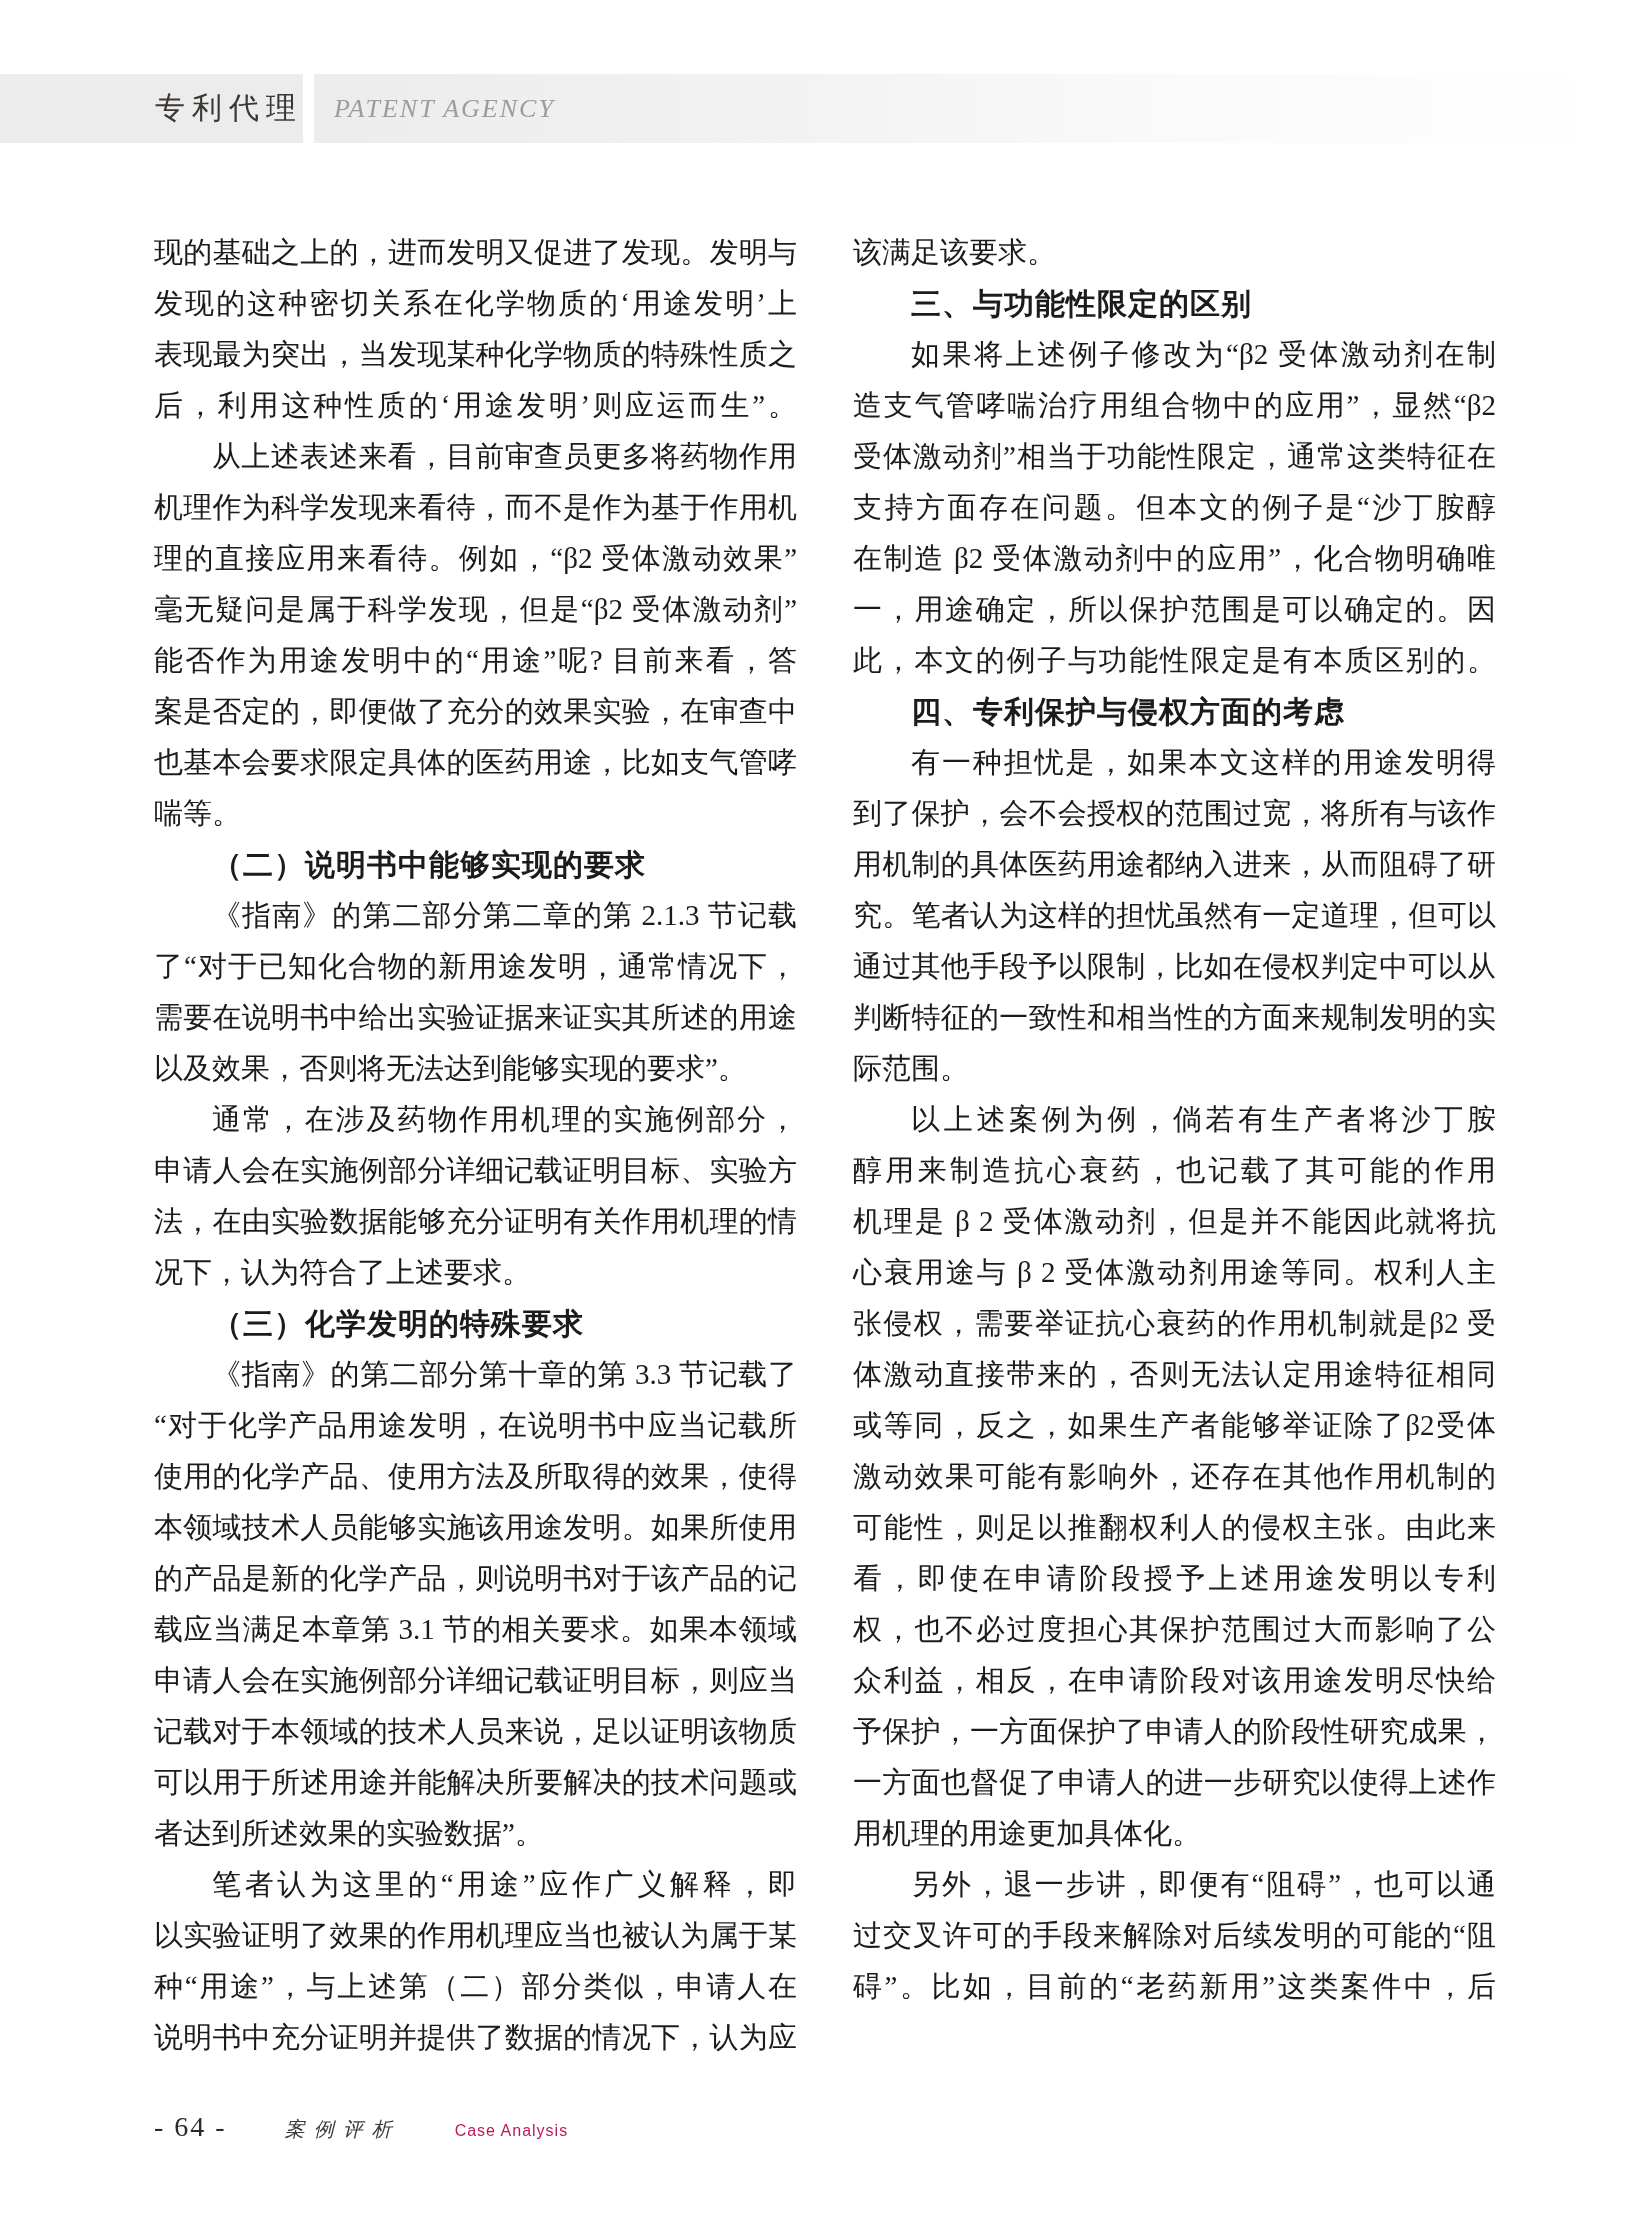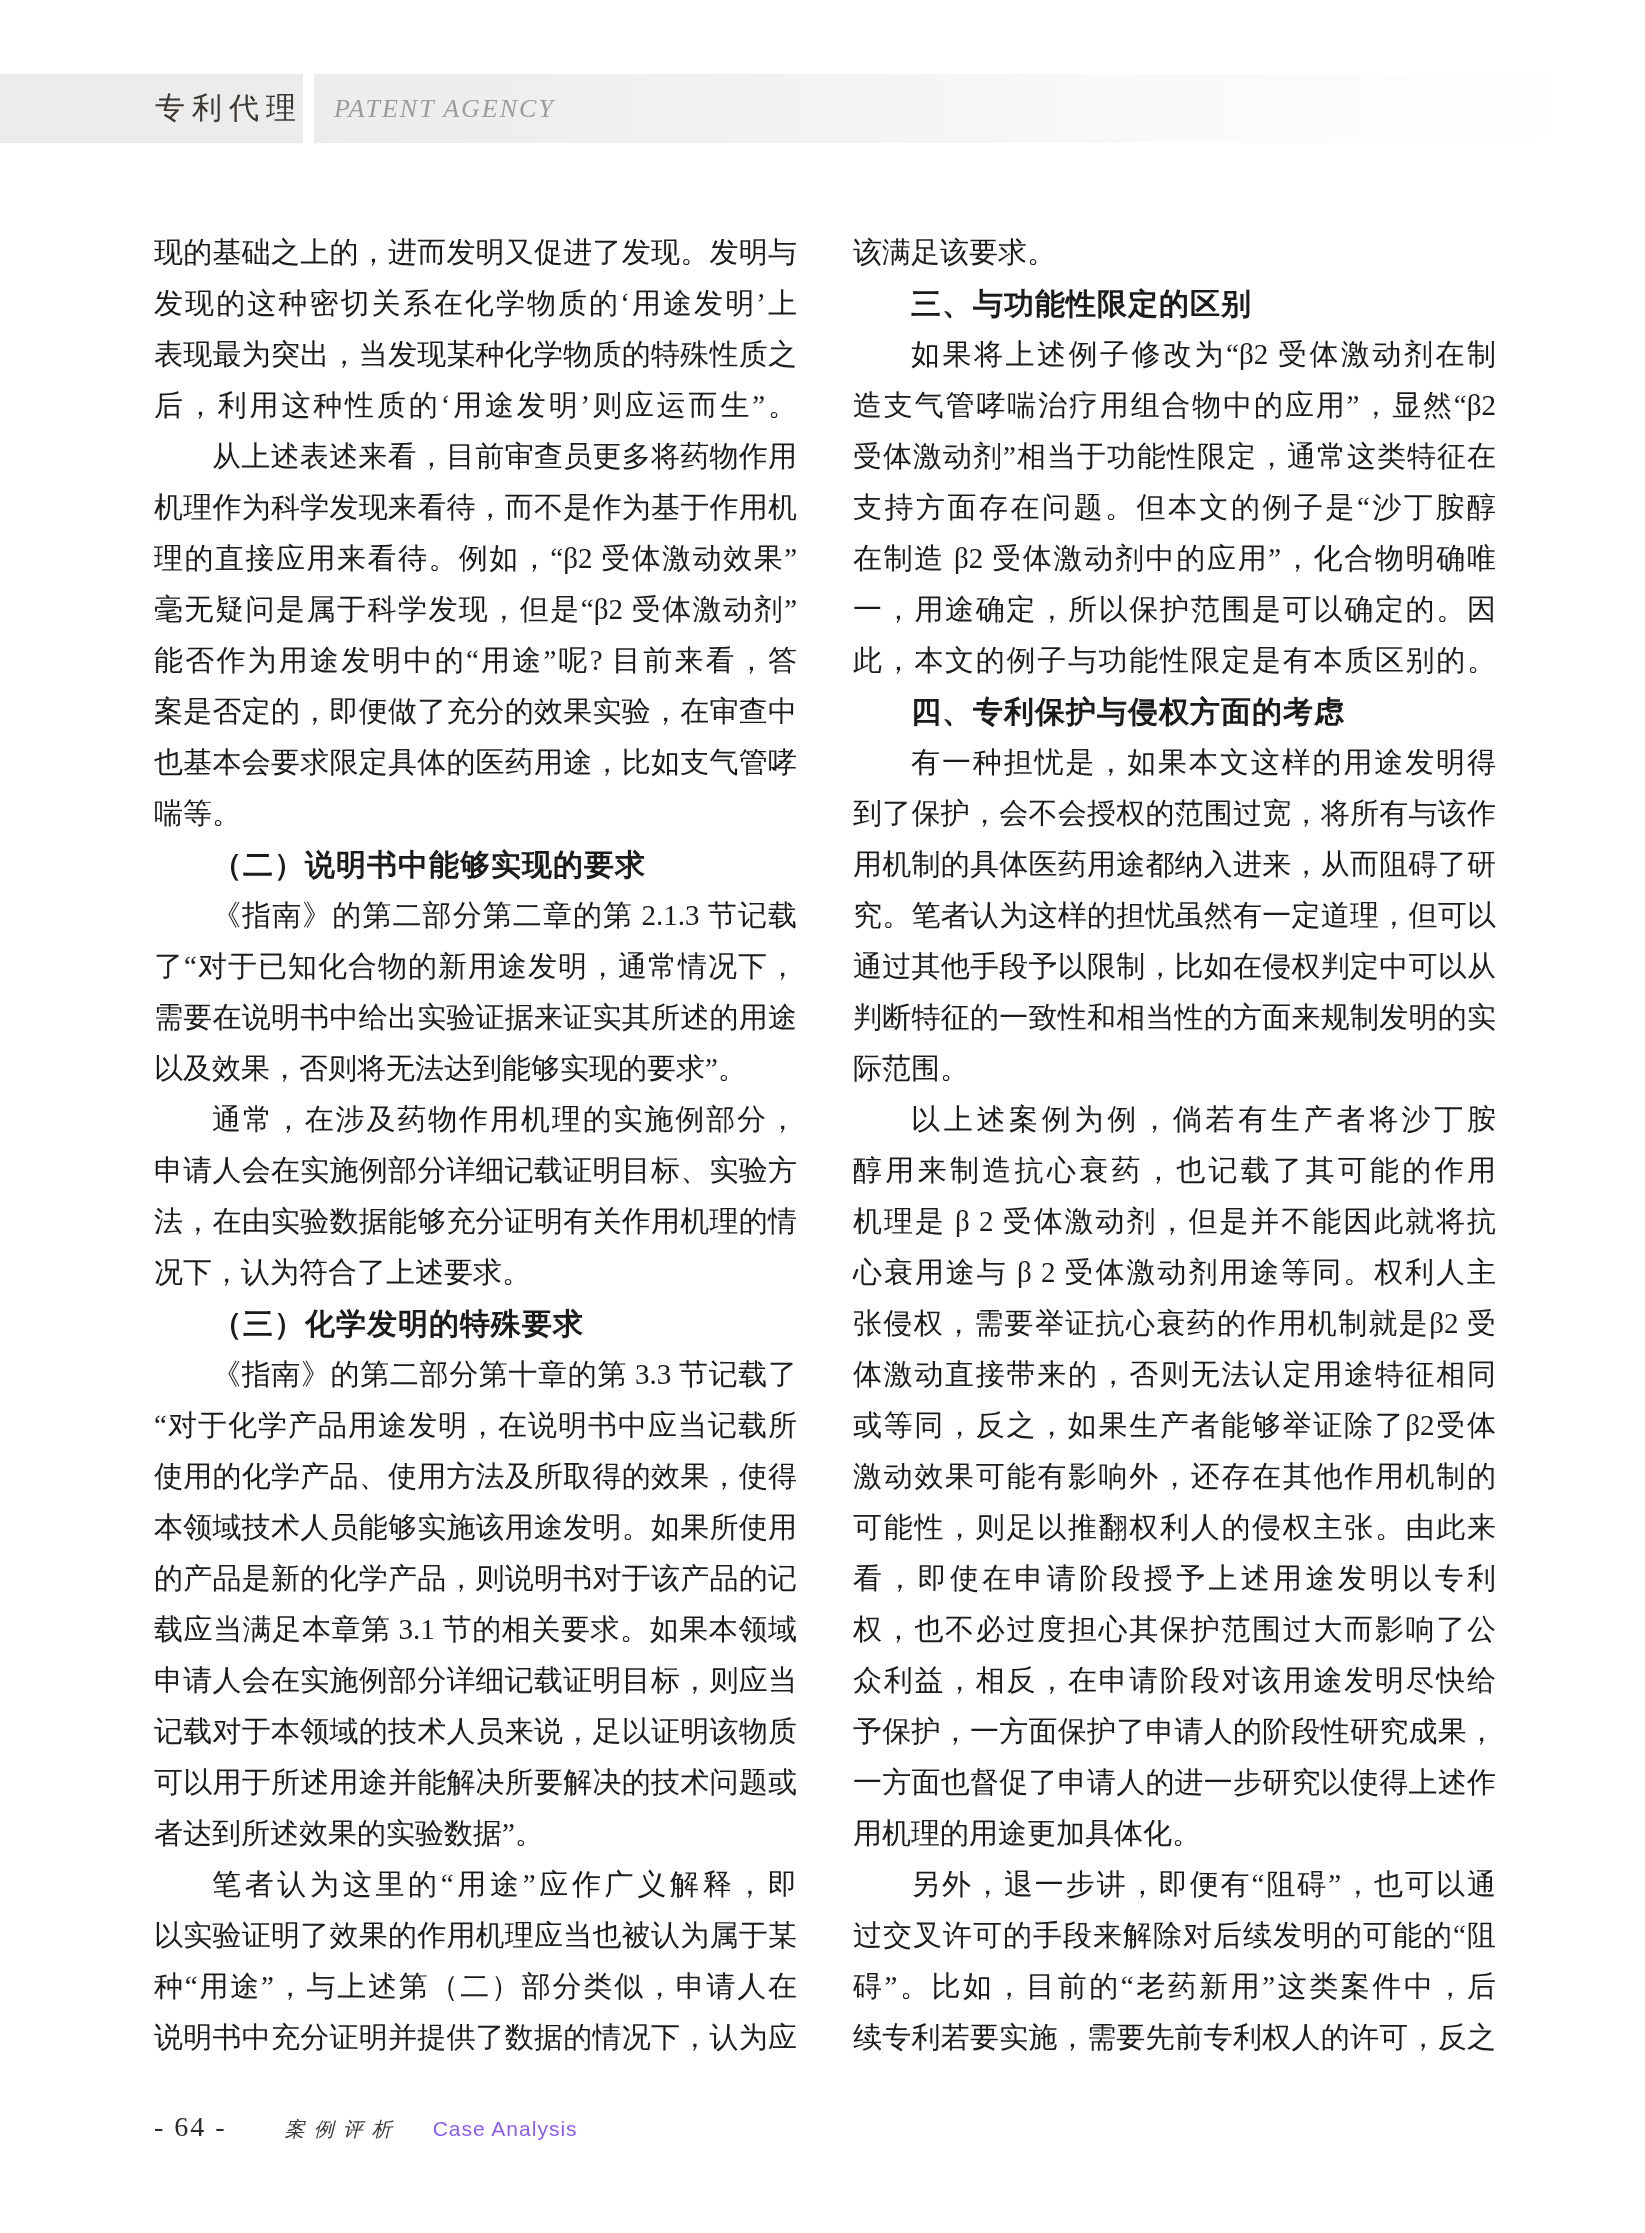--- a/index.html
+++ b/index.html
@@ -20,21 +20,21 @@
   .col-left  { left:154px; }
   .col-right { left:853px; }
   .line { height:51px; line-height:51px; font-size:29px; white-space:nowrap; overflow:visible; }
   .line.fill { white-space:normal; text-align:justify; text-align-last:justify; }
   .line.ind  { padding-left:58px; }
   .line.hd   { font-family:"Liberation Sans","DejaVu Sans",sans-serif; font-weight:700; font-size:30px; letter-spacing:1px; }
   
   .footer { position:absolute; top:2111px; left:154px; display:flex; align-items:baseline;gap:32px; }
   .page-num { font-size:28px; color:#2a2a2a; letter-spacing:2px; }
   .fsec-cn  { margin-left:26px; font-size:20px; font-style:italic; color:#3a3a3a; letter-spacing:9px; font-family:"DejaVu Serif","Liberation Serif",serif; }
-  .fsec-en  { font-family:"Liberation Sans","DejaVu Sans",sans-serif; font-size:21px; color:#8b5cf6; letter-spacing:1px; }
+  .fsec-en  { margin-left:22px; font-family:"Liberation Sans","DejaVu Sans",sans-serif; font-size:16px; color:#be185d; letter-spacing:1px; }
 </style>
 </head>
 <body>
 
 <div class="page">
 
   <div class="band">
     <div class="band-left">
       <span class="cn-title">专利代理</span>
     </div>
@@ -111,21 +111,20 @@
       <div class="line fill">可能性，则足以推翻权利人的侵权主张。由此来</div>
       <div class="line fill">看，即使在申请阶段授予上述用途发明以专利</div>
       <div class="line fill">权，也不必过度担心其保护范围过大而影响了公</div>
       <div class="line fill">众利益，相反，在申请阶段对该用途发明尽快给</div>
       <div class="line fill">予保护，一方面保护了申请人的阶段性研究成果，</div>
       <div class="line fill">一方面也督促了申请人的进一步研究以使得上述作</div>
       <div class="line">用机理的用途更加具体化。</div>
       <div class="line ind fill">另外，退一步讲，即便有“阻碍”，也可以通</div>
       <div class="line fill">过交叉许可的手段来解除对后续发明的可能的“阻</div>
       <div class="line fill">碍”。比如，目前的“老药新用”这类案件中，后</div>
-      <div class="line fill">续专利若要实施，需要先前专利权人的许可，反之</div>
     </section>
 
   <div class="footer">
     <span class="page-num">- 64 -</span>
     <span class="fsec-cn">案例评析</span>
     <span class="fsec-en">Case Analysis</span>
   </div>
 
 </div>
 

